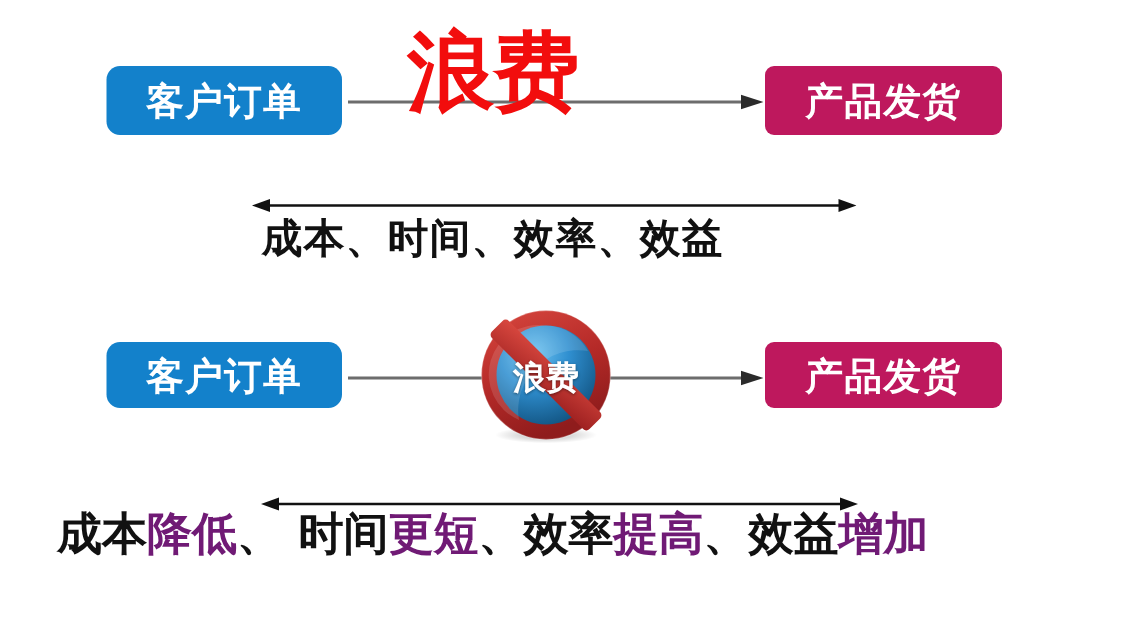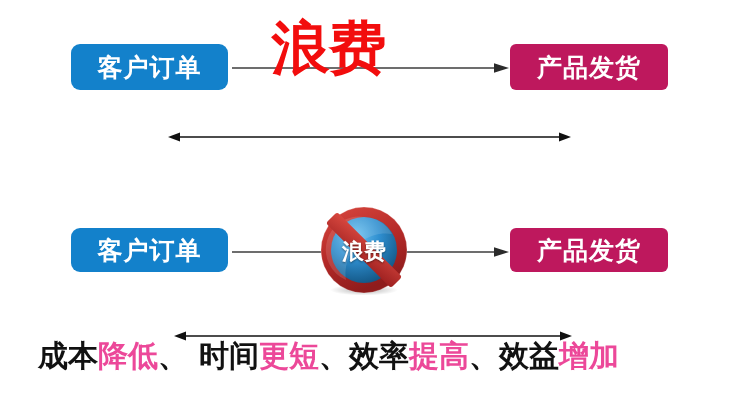--- a/index.html
+++ b/index.html
@@ -106,21 +106,21 @@
     position: absolute;
     left: 0;
     right: 0;
     text-align: center;
     font-weight: bold;
     color: #111111;
     white-space: nowrap;
   }
   #caption-top    { top: 141px; font-size: 27px; letter-spacing: 1px; }
   #caption-bottom { top: 336px; font-size: 30px; letter-spacing: 0px; }
-  .hl { color: #ec4899; }
+  .hl { color: #701a75; }
   .gap { display: inline-block; width: 11px; }
 </style>
 </head>
 <body>
 
 <div class="canvas">
 
   <div class="pbox pbox-blue" id="order-box-top">客户订单</div>
 
   <div class="flow-arrow" id="flow-arrow-top">
@@ -135,20 +135,23 @@
   <div class="pbox pbox-orange" id="ship-box-top">产品发货</div>
 
   <div class="measure-arrow" id="measure-arrow-top">
     <svg width="403" height="12" viewBox="0 0 403 12" aria-hidden="true">
       <line x1="10" y1="6" x2="393" y2="6" stroke="#111111" stroke-width="1.6"></line>
       <polygon points="0,6 12,1.6 12,10.4" fill="#111111"></polygon>
       <polygon points="403,6 391,1.6 391,10.4" fill="#111111"></polygon>
     </svg>
   </div>
 
+  <div class="caption" id="caption-top">
+    <span>成本、时间、效率、效益</span>
+  </div>
 
   <div class="pbox pbox-blue" id="order-box-bottom">客户订单</div>
 
   <div class="flow-arrow" id="flow-arrow-bottom">
     <svg width="277" height="14" viewBox="0 0 277 14" aria-hidden="true">
       <line x1="0" y1="7" x2="265" y2="7" stroke="#6d6d6d" stroke-width="2"></line>
       <polygon points="277,7 262,2.2 262,11.8" fill="#2b2b2b"></polygon>
     </svg>
   </div>
 

